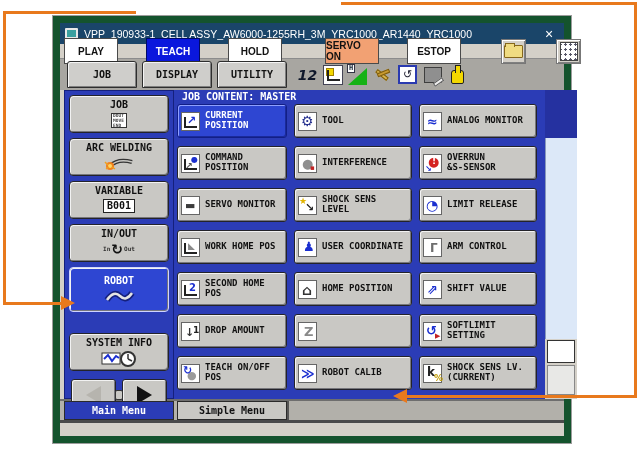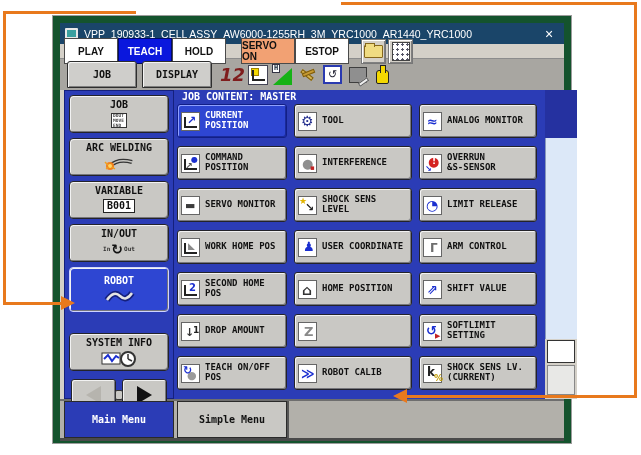--- a/index.html
+++ b/index.html
@@ -9,21 +9,21 @@
   
   .window { position:absolute; left:53px; top:16px; width:518px; height:427px;
             background:#d4d0c8; border:7px solid #14532d; box-shadow:0 0 0 1px #9c9c9c; }
 
   .titlebar { height:21px; background:#1a4569; display:flex; align-items:center; padding:0 5px; color:#fff; }
   .app-icon { width:13px; height:11px; background:#3aa0a0; border:2px solid #e8e8e8; border-radius:1px; flex:none; }
   .title-text { font-family:"Liberation Sans", sans-serif; font-size:10.5px; margin-left:6px; flex:1;
                 white-space:nowrap; overflow:hidden; letter-spacing:0; }
   .close-x { font-family:"Liberation Sans", sans-serif; font-size:14px; width:20px; text-align:center; cursor:default; }
 
-  .toprow { height:14px; background:#d4d0c8; display:flex; align-items:center; padding-left:4px; }
+  .toprow { height:14px; background:#d4d0c8; display:flex; align-items:center; padding-left:4px;gap:28px; }
   .tbtn { height:26px; width:54px; flex:none; border:1px solid #4a4a4a; background:#fff; color:#111;
           display:flex; align-items:center; justify-content:center;
           font-family:"Liberation Sans", sans-serif; font-size:10px; font-weight:bold; }
   .tbtn.active { background:#0a17dd; color:#fff; border-color:#000a66; }
   .tbtn.servo  { background:#f2a173; }
   .win-iconbtn { width:25px; height:25px; flex:none; border:1px solid #777; background:#d4d0c8;
                  display:flex; align-items:center; justify-content:center;
                  box-shadow:inset 1px 1px 0 #fff, inset -1px -1px 0 #808080; }
   .folder { width:19px; height:13px; background:#f0dc82; border:1px solid #86681c; border-radius:1px; position:relative; }
   .folder::before { content:""; position:absolute; left:0; top:-3px; width:8px; height:3px;
@@ -32,21 +32,21 @@
             background-image:radial-gradient(#556 1px, transparent 1.2px);
             background-size:5px 5px; background-position:2px 4px; }
 
   .tabrow { height:32px; background:#a8a6a1; border-top:1px solid #8c8c8c; display:flex; align-items:center; padding-left:7px; }
   .tab { width:70px; height:27px; margin-right:5px; flex:none; background:#cfcecb; color:#111;
          border:1px solid #2e2e2e; border-radius:3px 3px 0 0;
          box-shadow:inset 1px 1px 0 #f4f4f4, inset -1px -1px 0 #7e7e7e;
          font-size:10px; font-weight:bold; display:flex; align-items:center; justify-content:center; }
   .statusicons { display:flex; align-items:center; margin-left:4px; gap:2px; }
   .sticon { position:relative; width:23px; height:22px; display:flex; align-items:center; justify-content:center; flex:none; }
-  .st-num { color:#7f1d1d; font-size:18px; font-weight:bold; font-style:italic; font-family:"DejaVu Sans",sans-serif; }
+  .st-num { color:#0f172a; font-size:14px; font-weight:bold; font-style:italic; font-family:"DejaVu Sans",sans-serif; }
   .cs-box { width:20px; height:20px; background:#fff; border:1px solid #445; position:relative; }
   .cs-box::after { content:""; position:absolute; left:3px; bottom:3px; width:11px; height:9px;
                    border-left:2px solid #222; border-bottom:2px solid #222; }
   .cs-yellow { position:absolute; left:2px; top:2px; width:8px; height:8px; background:#f4d800; border:1px solid #a08000; }
   .speed-tri { width:0; height:0; border-left:19px solid transparent; border-bottom:17px solid #16b216; margin-top:4px; }
   .speed-h { position:absolute; left:1px; top:0; font-size:7px; font-weight:bold; color:#123;
              background:#fff; border:1px solid #334; padding:0 1px; line-height:1.1; }
   .toolwrap { position:relative; width:20px; height:20px; }
   .toolbar1 { position:absolute; left:2px; top:8px; width:14px; height:4px; background:#d8b44a; border:1px solid #7c5c10; transform:rotate(38deg); }
   .toolbar2 { position:absolute; left:4px; top:6px; width:13px; height:4px; background:#c89a30; border:1px solid #7c5c10; transform:rotate(-22deg); }
@@ -95,21 +95,21 @@
                   border-left:2px solid #222; border-bottom:2px solid #222; }
   .glayer { position:absolute; font-weight:bold; line-height:1; font-family:"DejaVu Sans", sans-serif; }
 
   .scrollstrip { width:32px; flex:none; display:flex; flex-direction:column; background:#d4d0c8; }
   .ss-top { height:48px; background:#2531a0; }
   .ss-track { height:201px; background:#dce8f8; border-left:1px solid #8899bb; }
   .ss-white { height:23px; background:#fff; border:1px solid #333; margin:1px 2px; }
   .ss-gray { height:30px; background:#e8e8e6; border:1px solid #888; margin:1px 2px 0; }
 
   
-  .bottombar { height:42px; background:#b2b0aa; border-top:2px solid #6e6e6e; border-bottom:3px solid #4a4a4a;
+  .bottombar { height:24px; background:#b2b0aa; border-top:2px solid #6e6e6e; border-bottom:3px solid #4a4a4a;
                display:flex; align-items:stretch; padding-left:4px; }
   .btab { width:110px; flex:none; display:flex; align-items:center; justify-content:center;
           font-size:10px; font-weight:bold; border:1px solid #2a2a2a; }
   .btab.sel { background:#2b3cb6; color:#fff; }
   .btab.nrm { background:#c9c8c4; color:#111; margin-left:3px; }
   .btab-rest { flex:1; border-left:2px solid #555; }
 
   
   .ann { position:absolute; background:var(--ann,#e8791d); z-index:50; }
   .ann-arrow { position:absolute; width:0; height:0; z-index:51; }
@@ -137,20 +137,21 @@
           <span class="folder"></span>
         </div>
         <div class="win-iconbtn" style="margin-left: 2px;">
           <span class="keypad"></span>
         </div>
       </div>
 
     <div class="tabrow" id="tabrow">
         <div class="tab">JOB</div>
         <div class="tab">DISPLAY</div>
+        <div class="tab">UTILITY</div>
         <div class="statusicons">
           <span class="sticon">
             <span class="st-num">12</span>
           </span>
           <span class="sticon">
             <span class="cs-box">
               <span class="cs-yellow"></span>
             </span>
           </span>
           <span class="sticon">

